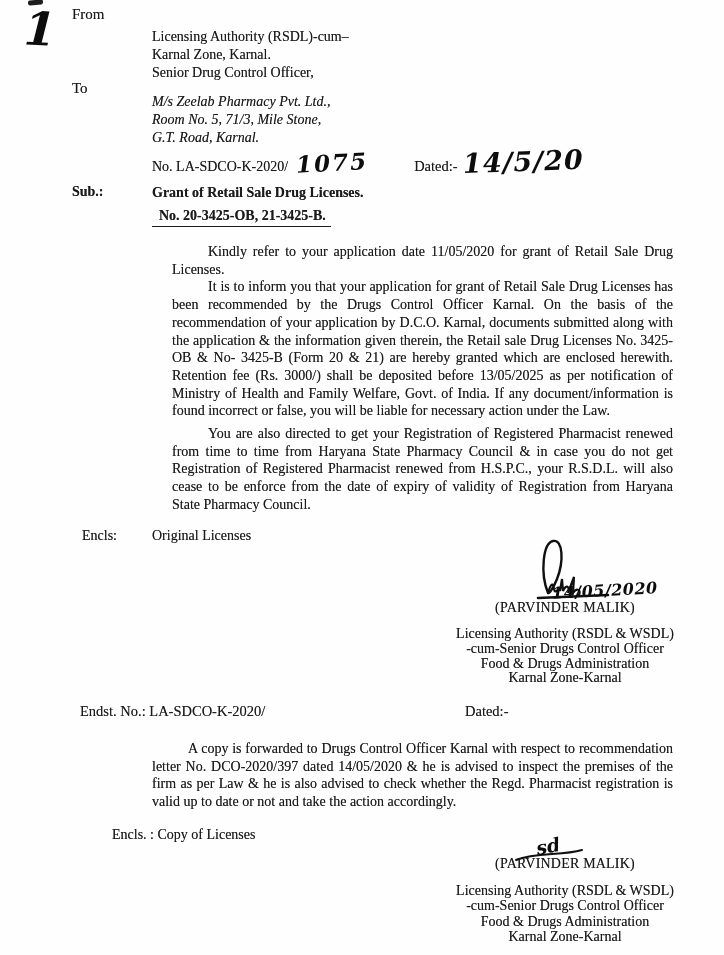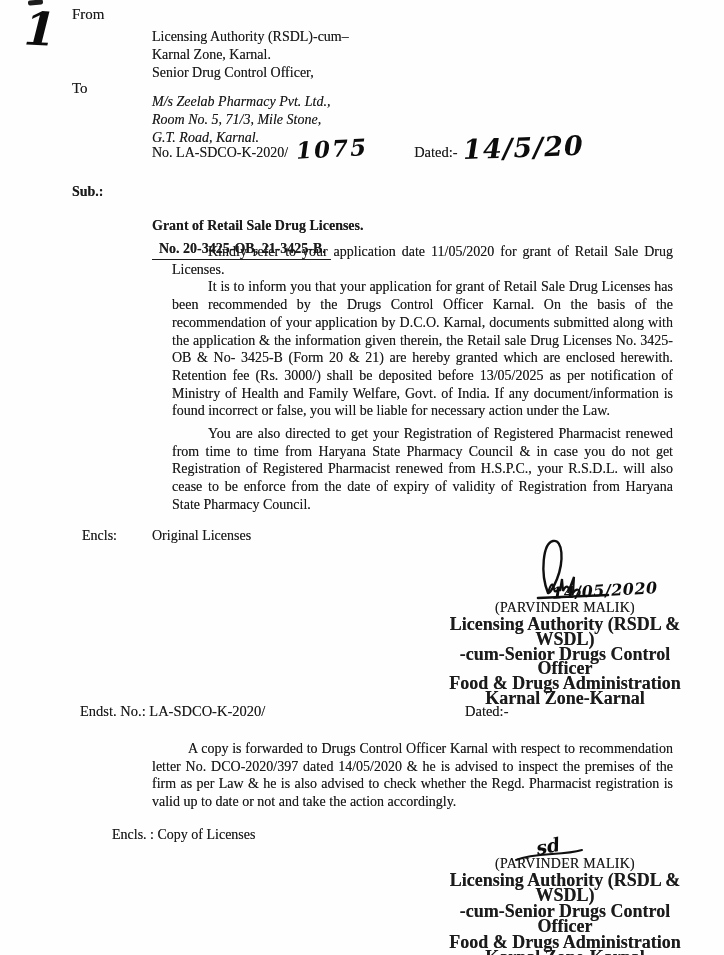--- a/index.html
+++ b/index.html
@@ -36,29 +36,29 @@
     white-space: nowrap;
   }
 
   
   .from-label { left: 72px; top: 6px; font-size: 15px; }
   .from-address { left: 152px; top: 28px; line-height: 18px; }
   .to-label { left: 72px; top: 80px; font-size: 15px; }
   .to-address { left: 152px; top: 93px; line-height: 18px; font-style: italic; }
   .addr-line { display: block; }
 
-  .ref-row { left: 152px; top: 132px; display: flex; align-items: baseline; }
+  .ref-row { left: 152px; top: 146px; display: flex; align-items: baseline; }
   .hw-number { font-size: 23px; transform: rotate(-3deg); margin-left: 8px; letter-spacing: 2px; }
   .dated-label { margin-left: 46px; font-size: 14.5px; }
   .hw-date { font-size: 27px; transform: rotate(-2deg); margin-left: 5px; letter-spacing: 1px; }
 
   
   .sub-label { left: 72px; top: 184px; font-weight: 700; }
   .sub-content { left: 152px; top: 184px; line-height: 18px; font-weight: 700; }
-  .sub-line1 { display: block; margin-top: 33px; }
+  .sub-line1 { display: block; }
   .sub-line2 {
     display: inline-block;
     border-bottom: 1.6px solid #1b1b1b;
     padding: 0 5px 1px 7px;
     margin-top: 5px;
   }
 
   
   .body-text {
     left: 152px; top: 243px; width: 521px;
@@ -74,21 +74,21 @@
   .encl-value { position: absolute; left: 152px; }
 
   
   .sig { width: 250px; text-align: center; }
   .sig1 { left: 440px; top: 537px; }
   .sig2 { left: 440px; top: 839px; }
   .scrawl { position: absolute; left: 90px; top: 0; }
   .sig-date { position: absolute; left: 112px; top: 44px; font-size: 16px; transform: rotate(-3deg); letter-spacing: 0.5px; }
   .sig-name { display: block; margin-top: 63px; font-size: 14px; letter-spacing: 0.2px; }
   .sig2 .sig-name { margin-top: 17px; }
-  .sig-roles { margin-top: 1px; font-size: 18px; line-height: 14.8px; font-weight: bold; }
+  .sig-roles { margin-top: 11px; font-size: 14px; line-height: 14.8px; }
   .sig2 .sig-roles { line-height: 15.4px; }
   .role-line { display: block; }
   .sd-mark { position: absolute; left: 96px; top: -4px; font-size: 19px; transform: rotate(-10deg); }
   .sd-swash { position: absolute; left: 74px; top: 8px; }
 
   
   .endst-row { left: 0; top: 703px; width: 696px; height: 18px; }
   .endst-ref { position: absolute; left: 80px; font-size: 14.5px; }
   .endst-dated { position: absolute; left: 465px; font-size: 14.5px; }
 

